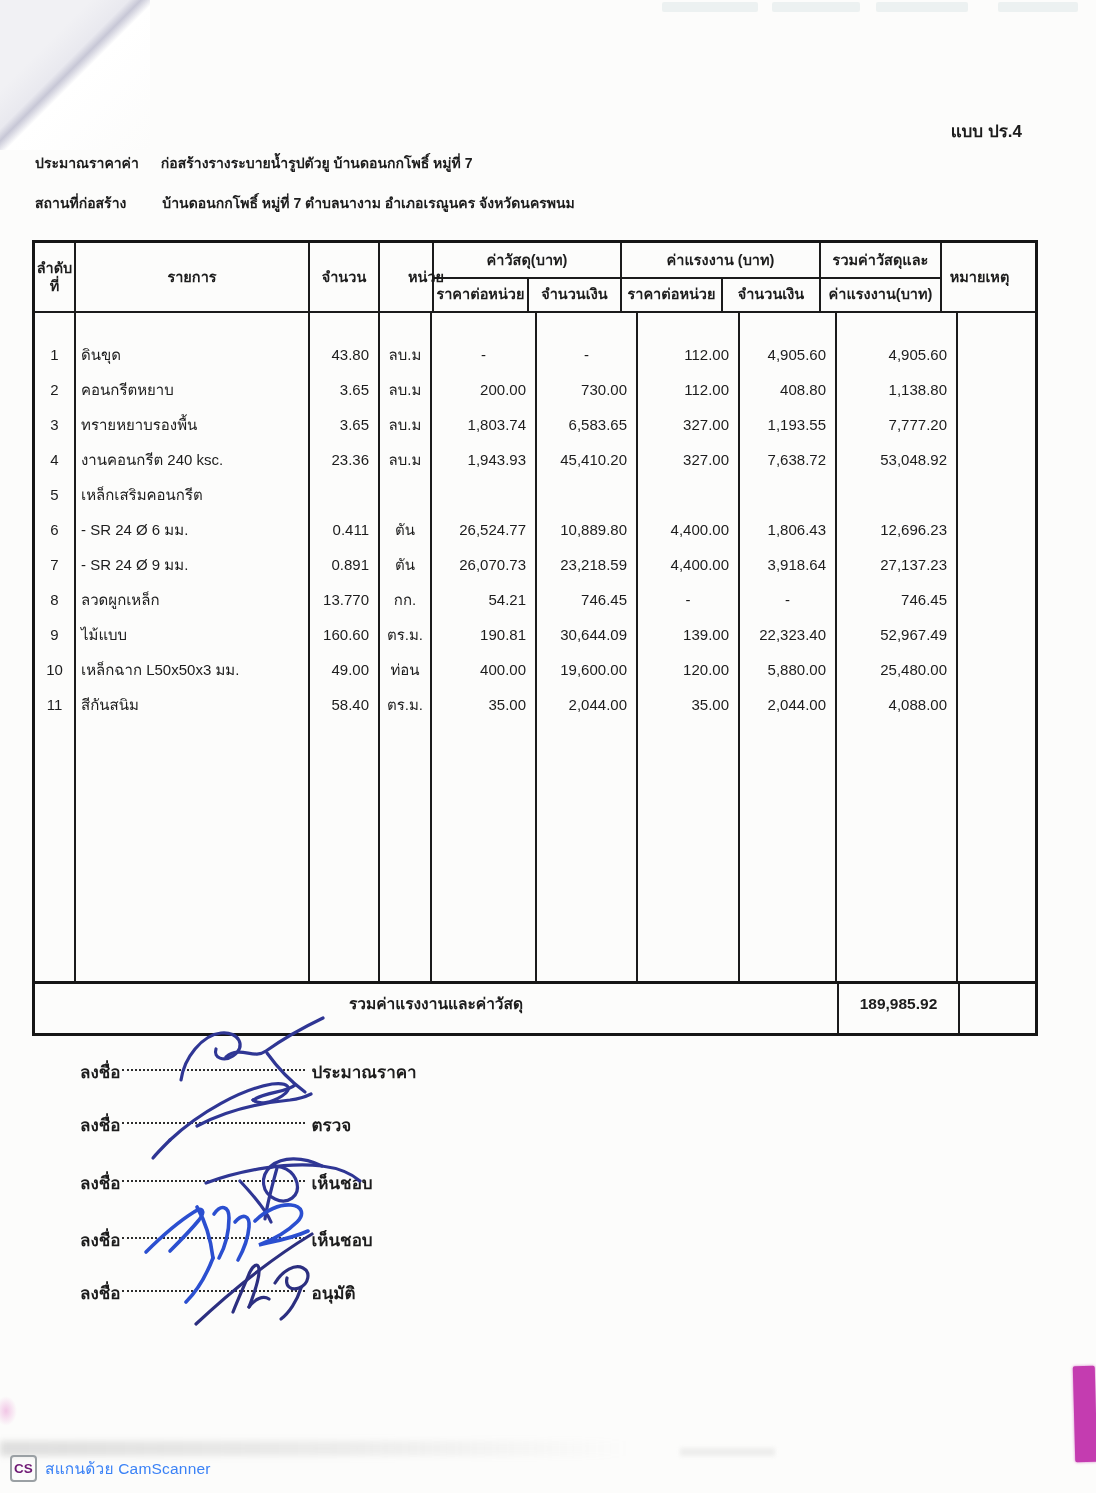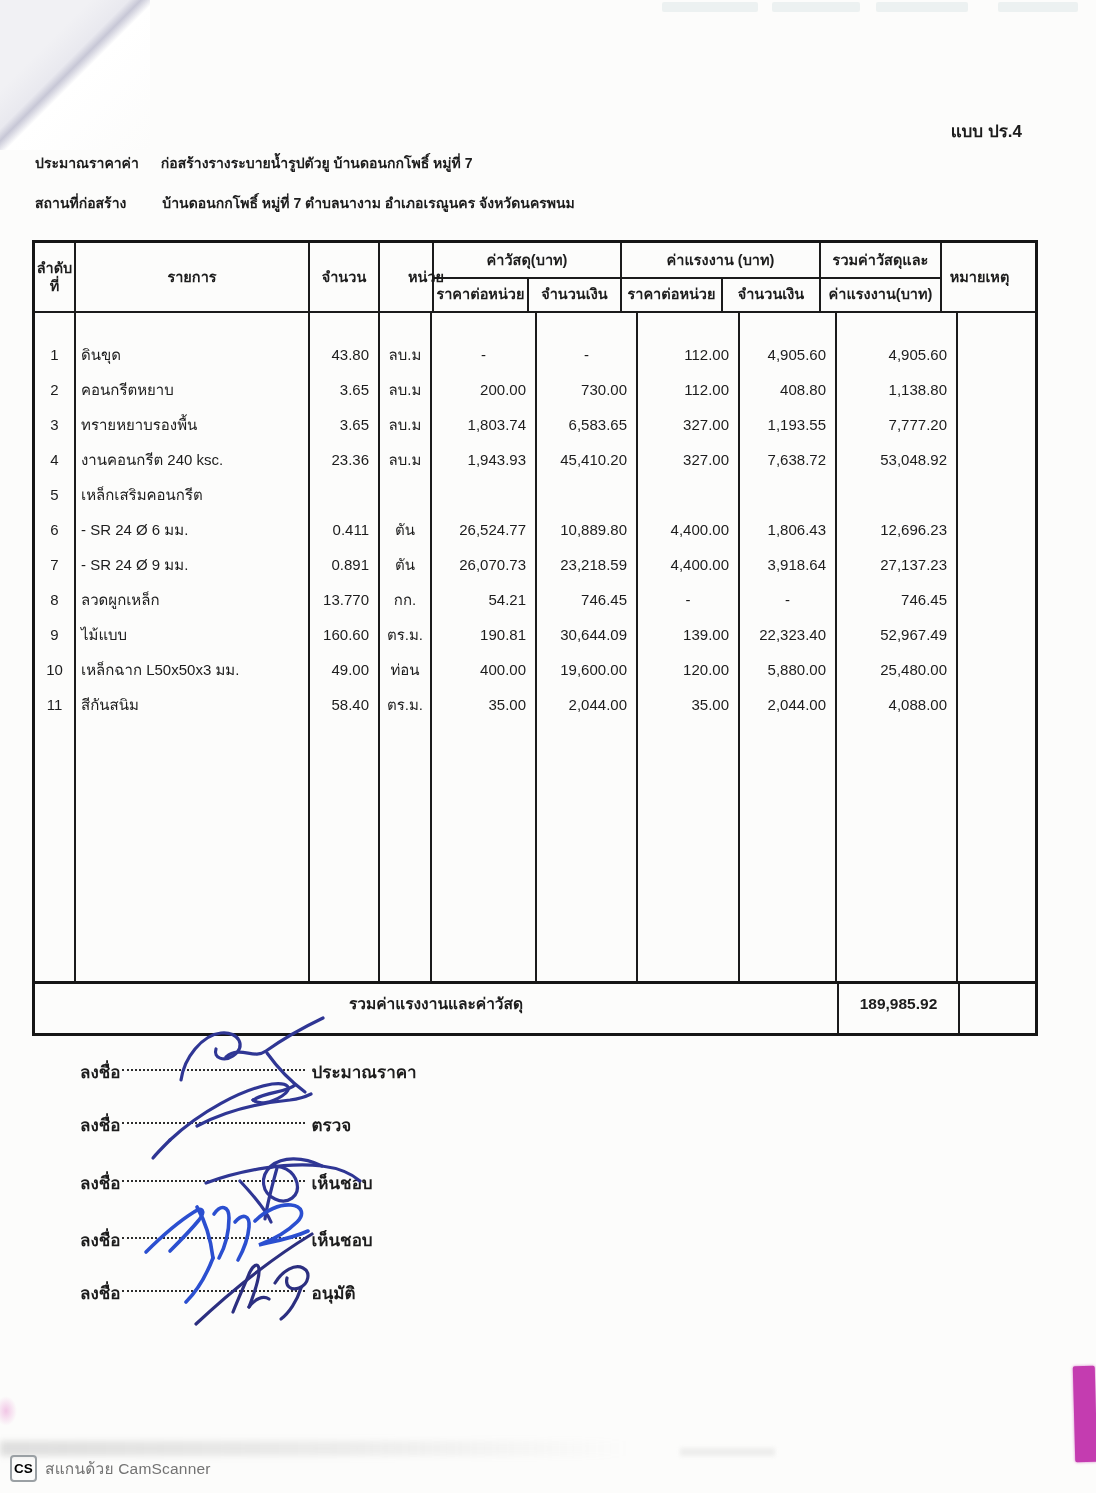--- a/index.html
+++ b/index.html
@@ -94,22 +94,22 @@
   .scan-shadow2 { position:absolute; left:680px; top:1448px; width:95px; height:8px;
     background:rgba(150,150,150,.14); filter:blur(2px); }
   .pink-bar { position:absolute; left:1074px; top:1366px; width:22px; height:96px;
     border-radius:2px; transform:rotate(-1.5deg); }
   .pink-smudge { position:absolute; left:-5px; top:1396px; width:22px; height:30px;
     background:radial-gradient(rgba(232,154,212,.55), rgba(232,154,212,0) 70%); }
 
   .footer { position:absolute; left:10px; top:1455px; display:flex; align-items:center; gap:8px; }
   .cs-logo { width:27px; height:27px; border:2.5px solid #9aa0a4; border-radius:4px;
     display:flex; align-items:center; justify-content:center;
-    font-weight:bold; font-size:13.5px; color:#000000; }
-  .footer-text { font-size:15.5px; color:#737373; letter-spacing:.2px; }
+    font-weight:bold; font-size:13.5px; color:#701a75; }
+  .footer-text { font-size:15.5px; color:#3b82f6; letter-spacing:.2px; }
 </style>
 </head>
 <body>
 
 <div class="page">
 
   <div class="fold"></div>
   <div class="ghost g1"></div>
   <div class="ghost g2"></div>
   <div class="ghost g3"></div>

